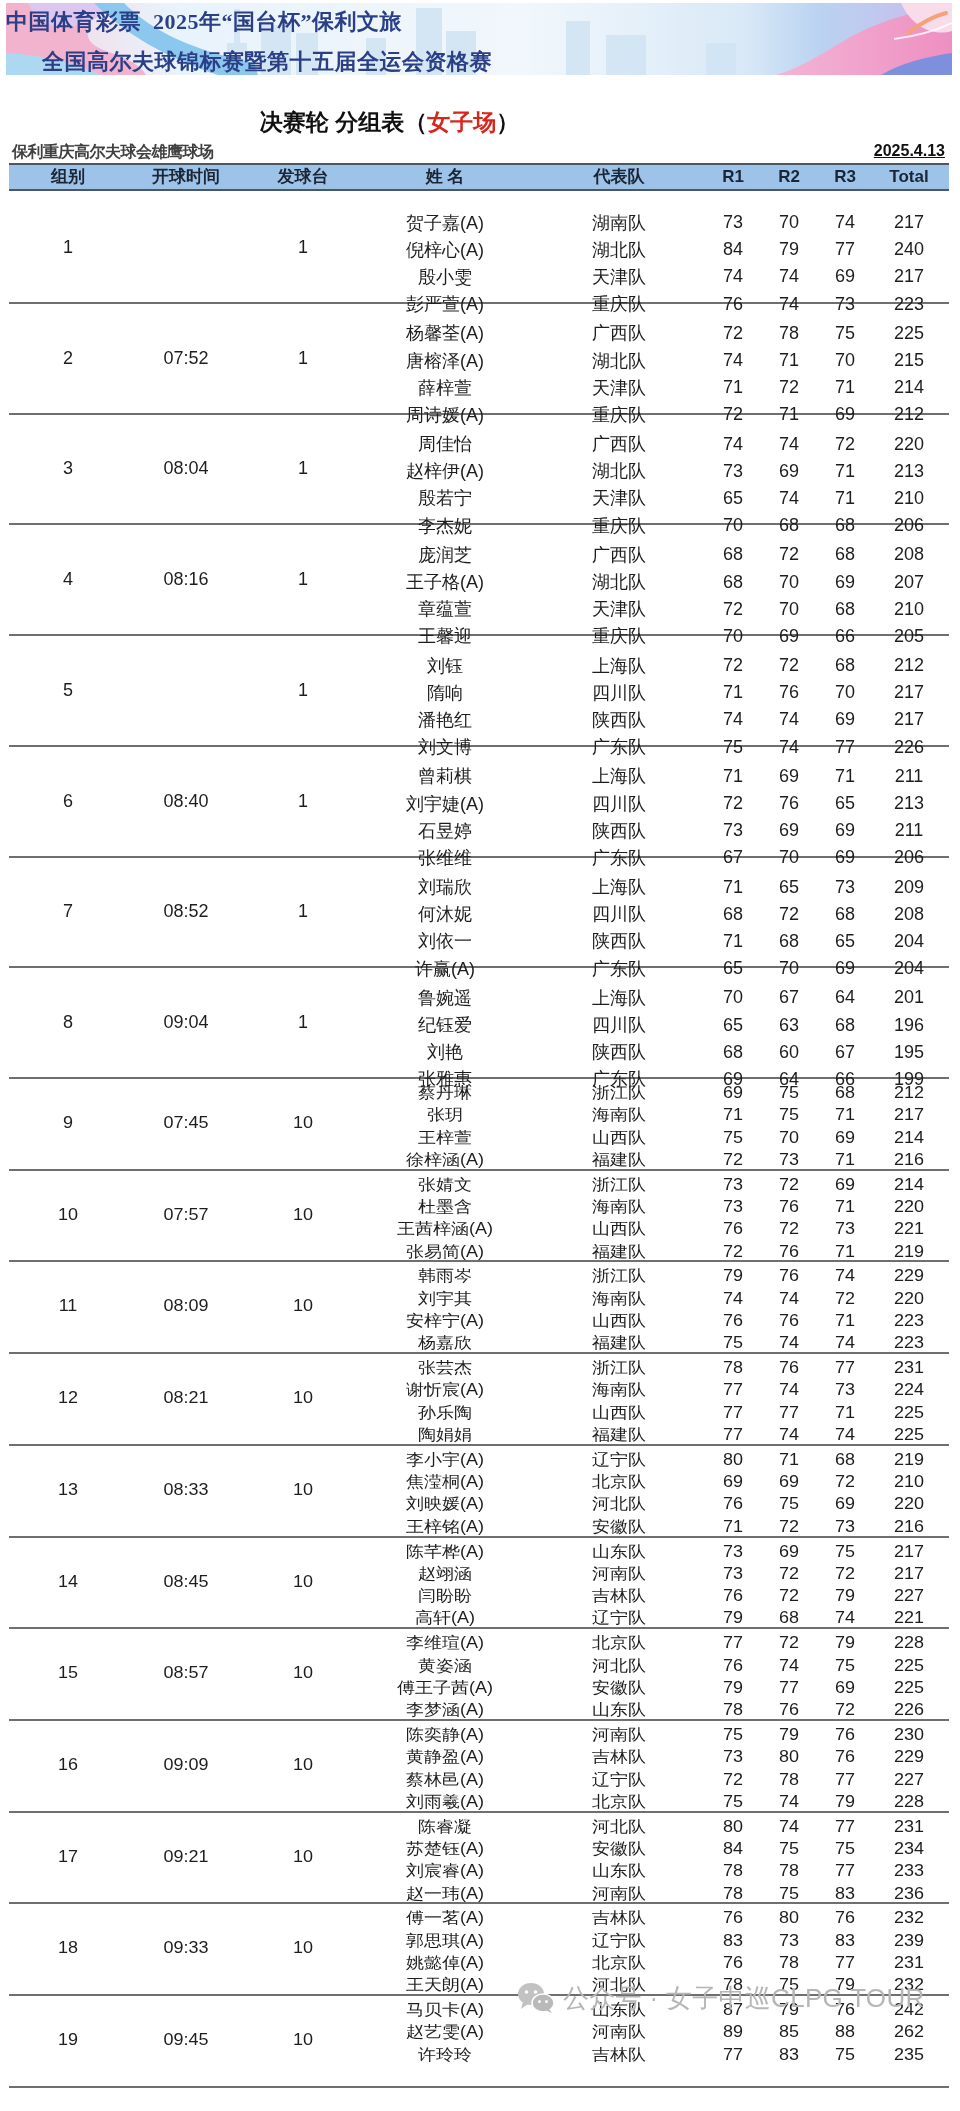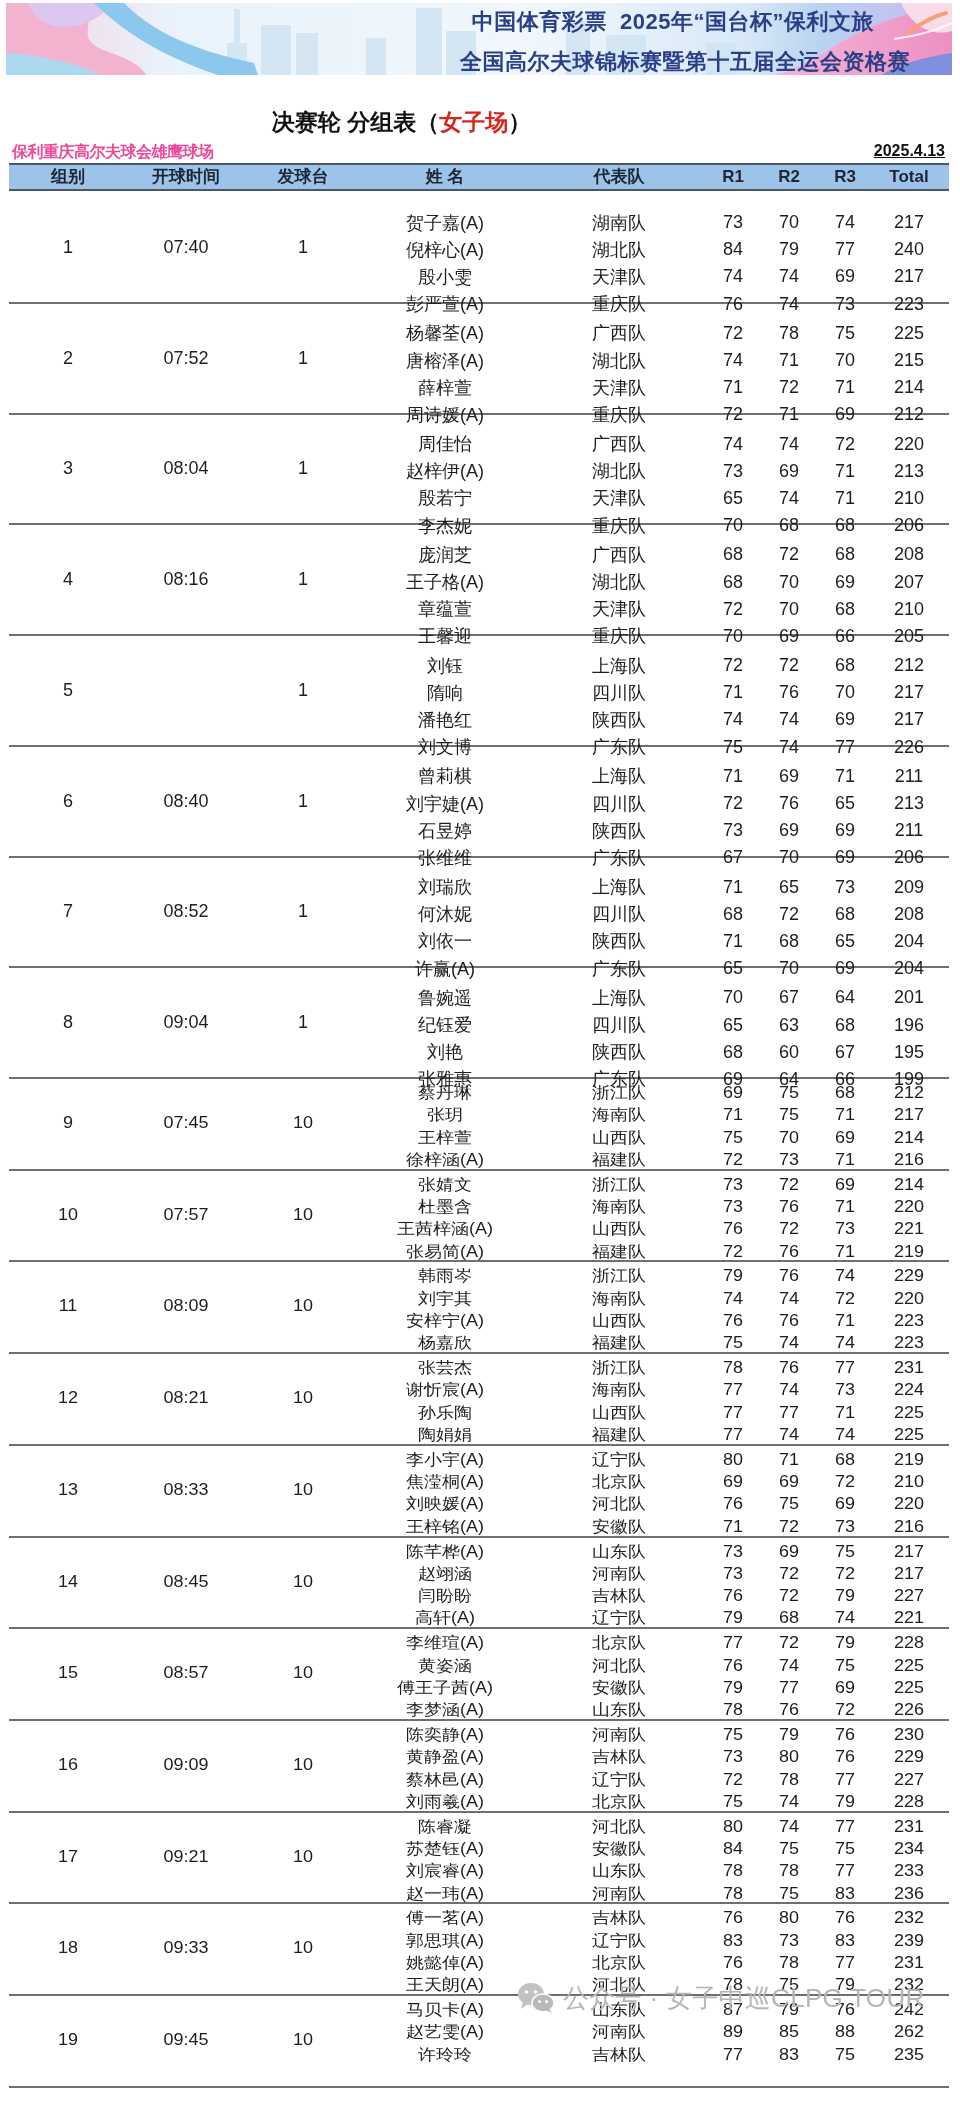--- a/index.html
+++ b/index.html
@@ -4,35 +4,35 @@
 <style>
   html, body { margin:0; padding:0; background:#ffffff; }
   body {
     width:960px; height:2111px; position:relative; overflow:hidden;
     font-family:"Liberation Sans", "DejaVu Sans", sans-serif; color:#1e1e1e;
   }
   
   .banner { position:absolute; left:6px; top:3px; width:946px; height:72px; overflow:hidden; }
   .banner svg { position:absolute; left:0; top:0; }
   .banner-line {
-    position:absolute; left:0; width:868px; text-align:right; white-space:pre;
-    font-weight:bold; font-size:22px; line-height:26px; color:#2a3f86; letter-spacing:0.5px;
+    position:absolute; left:0; width:868px; text-align:left; white-space:pre;
+    font-weight:bold; font-size:22px; line-height:26px; color:#2a3f86; letter-spacing:0.5px;font-family:Liberation Serif, serif;
   }
   .banner-line.l1 { top:6px; }
   .banner-line.l2 { top:46px;padding-left:36px; }
 
   
   .page-title {
-    position:absolute; top:107px; left:12px; width:779px; text-align:center;
+    position:absolute; top:107px; left:0; width:779px; text-align:center;
     font-size:23px; font-weight:bold; line-height:30px; color:#111;
   }
   .page-title .hl { color:#d7261e; }
   .venue {
     position:absolute; left:12px; top:142px; font-size:16px; font-weight:bold;
-    line-height:20px; letter-spacing:-0.5px; color:#ec4899;
+    line-height:20px; letter-spacing:-0.5px; color:#404040;
   }
   .date {
     position:absolute; right:15px; top:141px; font-size:16px; font-weight:bold;
     line-height:20px; color:#111;text-decoration:underline;
   }
 
   
   .thead {
     position:absolute; left:9px; top:163px; width:940px; height:28px; box-sizing:border-box;
     background:#9dc3e9; border-top:2px solid #4a5866; border-bottom:2px solid #4a5866;
@@ -138,21 +138,20 @@
   <span class="c-team">代表队</span>
   <span class="c-r1">R1</span>
   <span class="c-r2">R2</span>
   <span class="c-r3">R3</span>
   <span class="c-total">Total</span>
 </div>
 
 <div class="tbody">
     <div class="group">
       <div class="gcell c-group">1</div>
-      <div class="gcell c-time">07:40</div>
       <div class="gcell c-tee">1</div>
       <div class="players">
         <div class="prow">
           <span class="c-name">贺子嘉(A)</span>
           <span class="c-team">湖南队</span>
           <span class="c-r1">73</span>
           <span class="c-r2">70</span>
           <span class="c-r3">74</span>
           <span class="c-total">217</span>
         </div>

